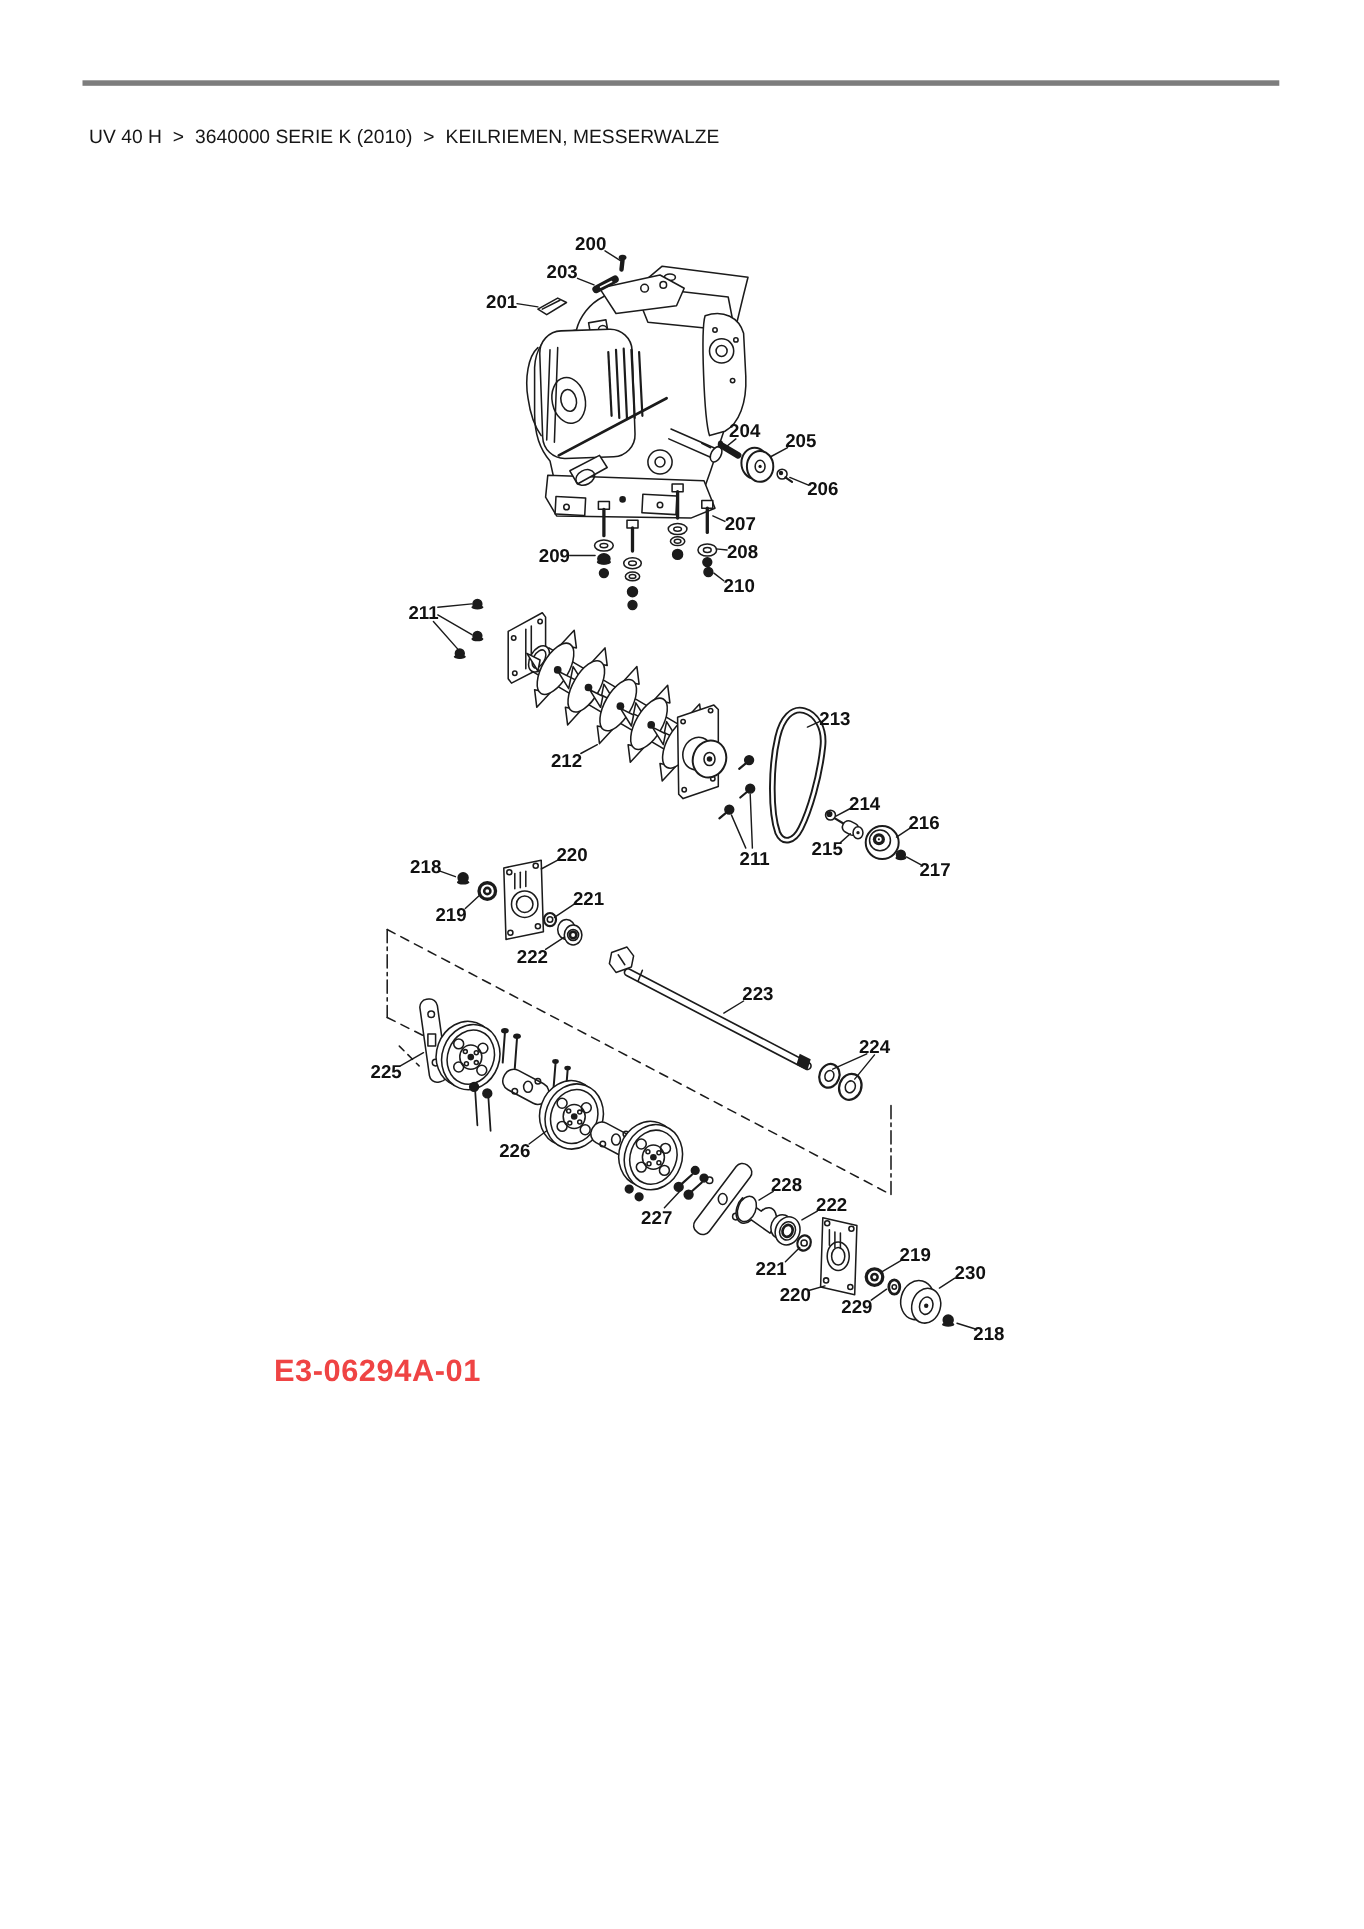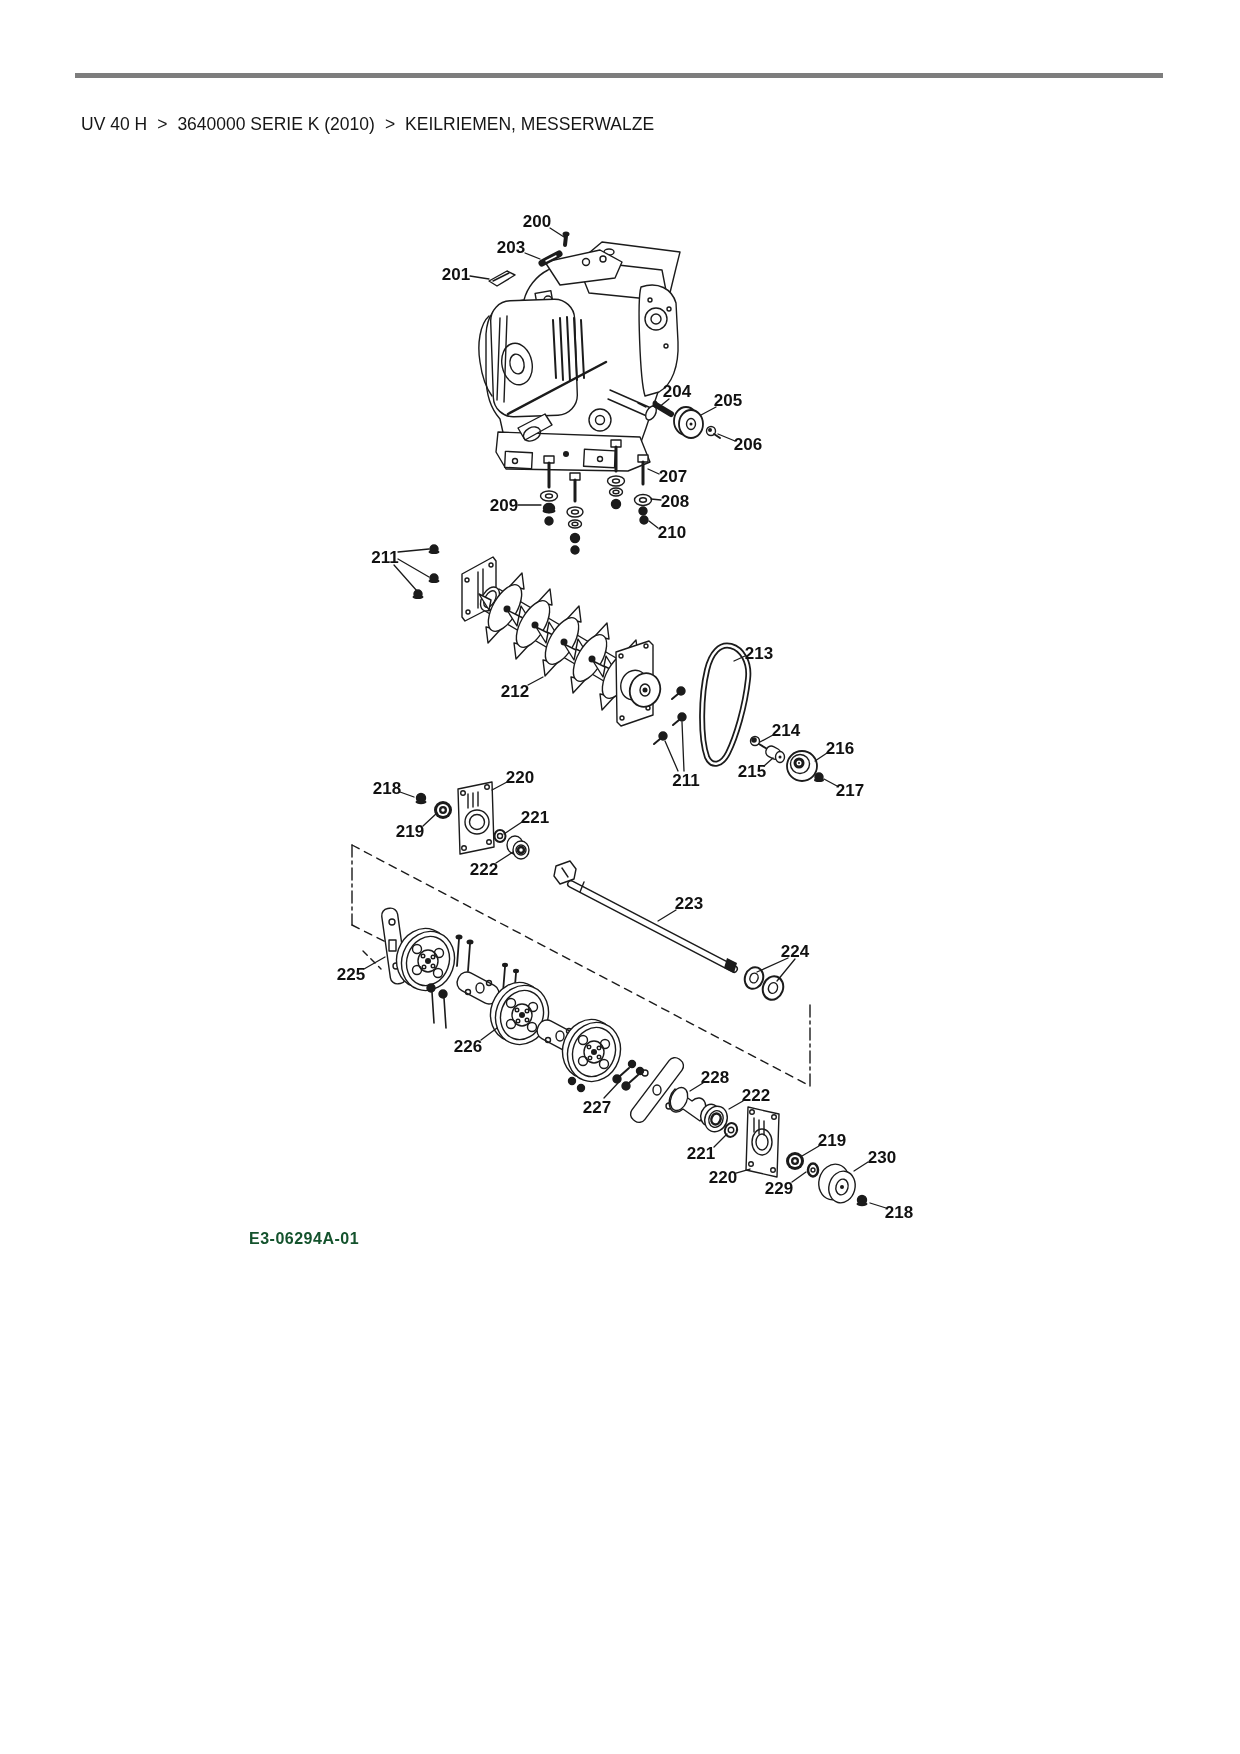--- a/index.html
+++ b/index.html
@@ -2,22 +2,22 @@
 <html><head>
 <meta charset="utf-8">
 <style>
   html,body{margin:0;padding:0;background:#fff;}
   .page{position:relative;width:1240px;height:1337px;background:#ffffff;overflow:hidden;
         font-family:"Liberation Sans", sans-serif;color:#161616;}
   .header-rule{position:absolute;left:75px;top:73px;width:1088px;height:5px;background:#7d7d7d;}
   .breadcrumb{position:absolute;left:81px;top:114px;font-size:17.5px;line-height:20px;
               white-space:nowrap;color:#161616;}
   .breadcrumb .sep{margin:0 10px;}
-  .diagram-code{position:absolute;left:249px;top:1230px;font-size:16px;font-weight:bold;
-                letter-spacing:0.5px;color:#14532d;}
+  .diagram-code{position:absolute;left:249px;top:1230px;font-size:28px;font-weight:bold;
+                letter-spacing:0.5px;color:#ef4444;}
   svg.diagram{position:absolute;left:0;top:0;}
   .part-label{font-family:"Liberation Sans", sans-serif;font-size:17px;font-weight:bold;
               fill:#111;text-anchor:middle;}
   .leader{stroke:#1b1b1b;stroke-width:1.3;fill:none;}
 </style>
 </head>
 <body>
 
 <div class="page">
 

